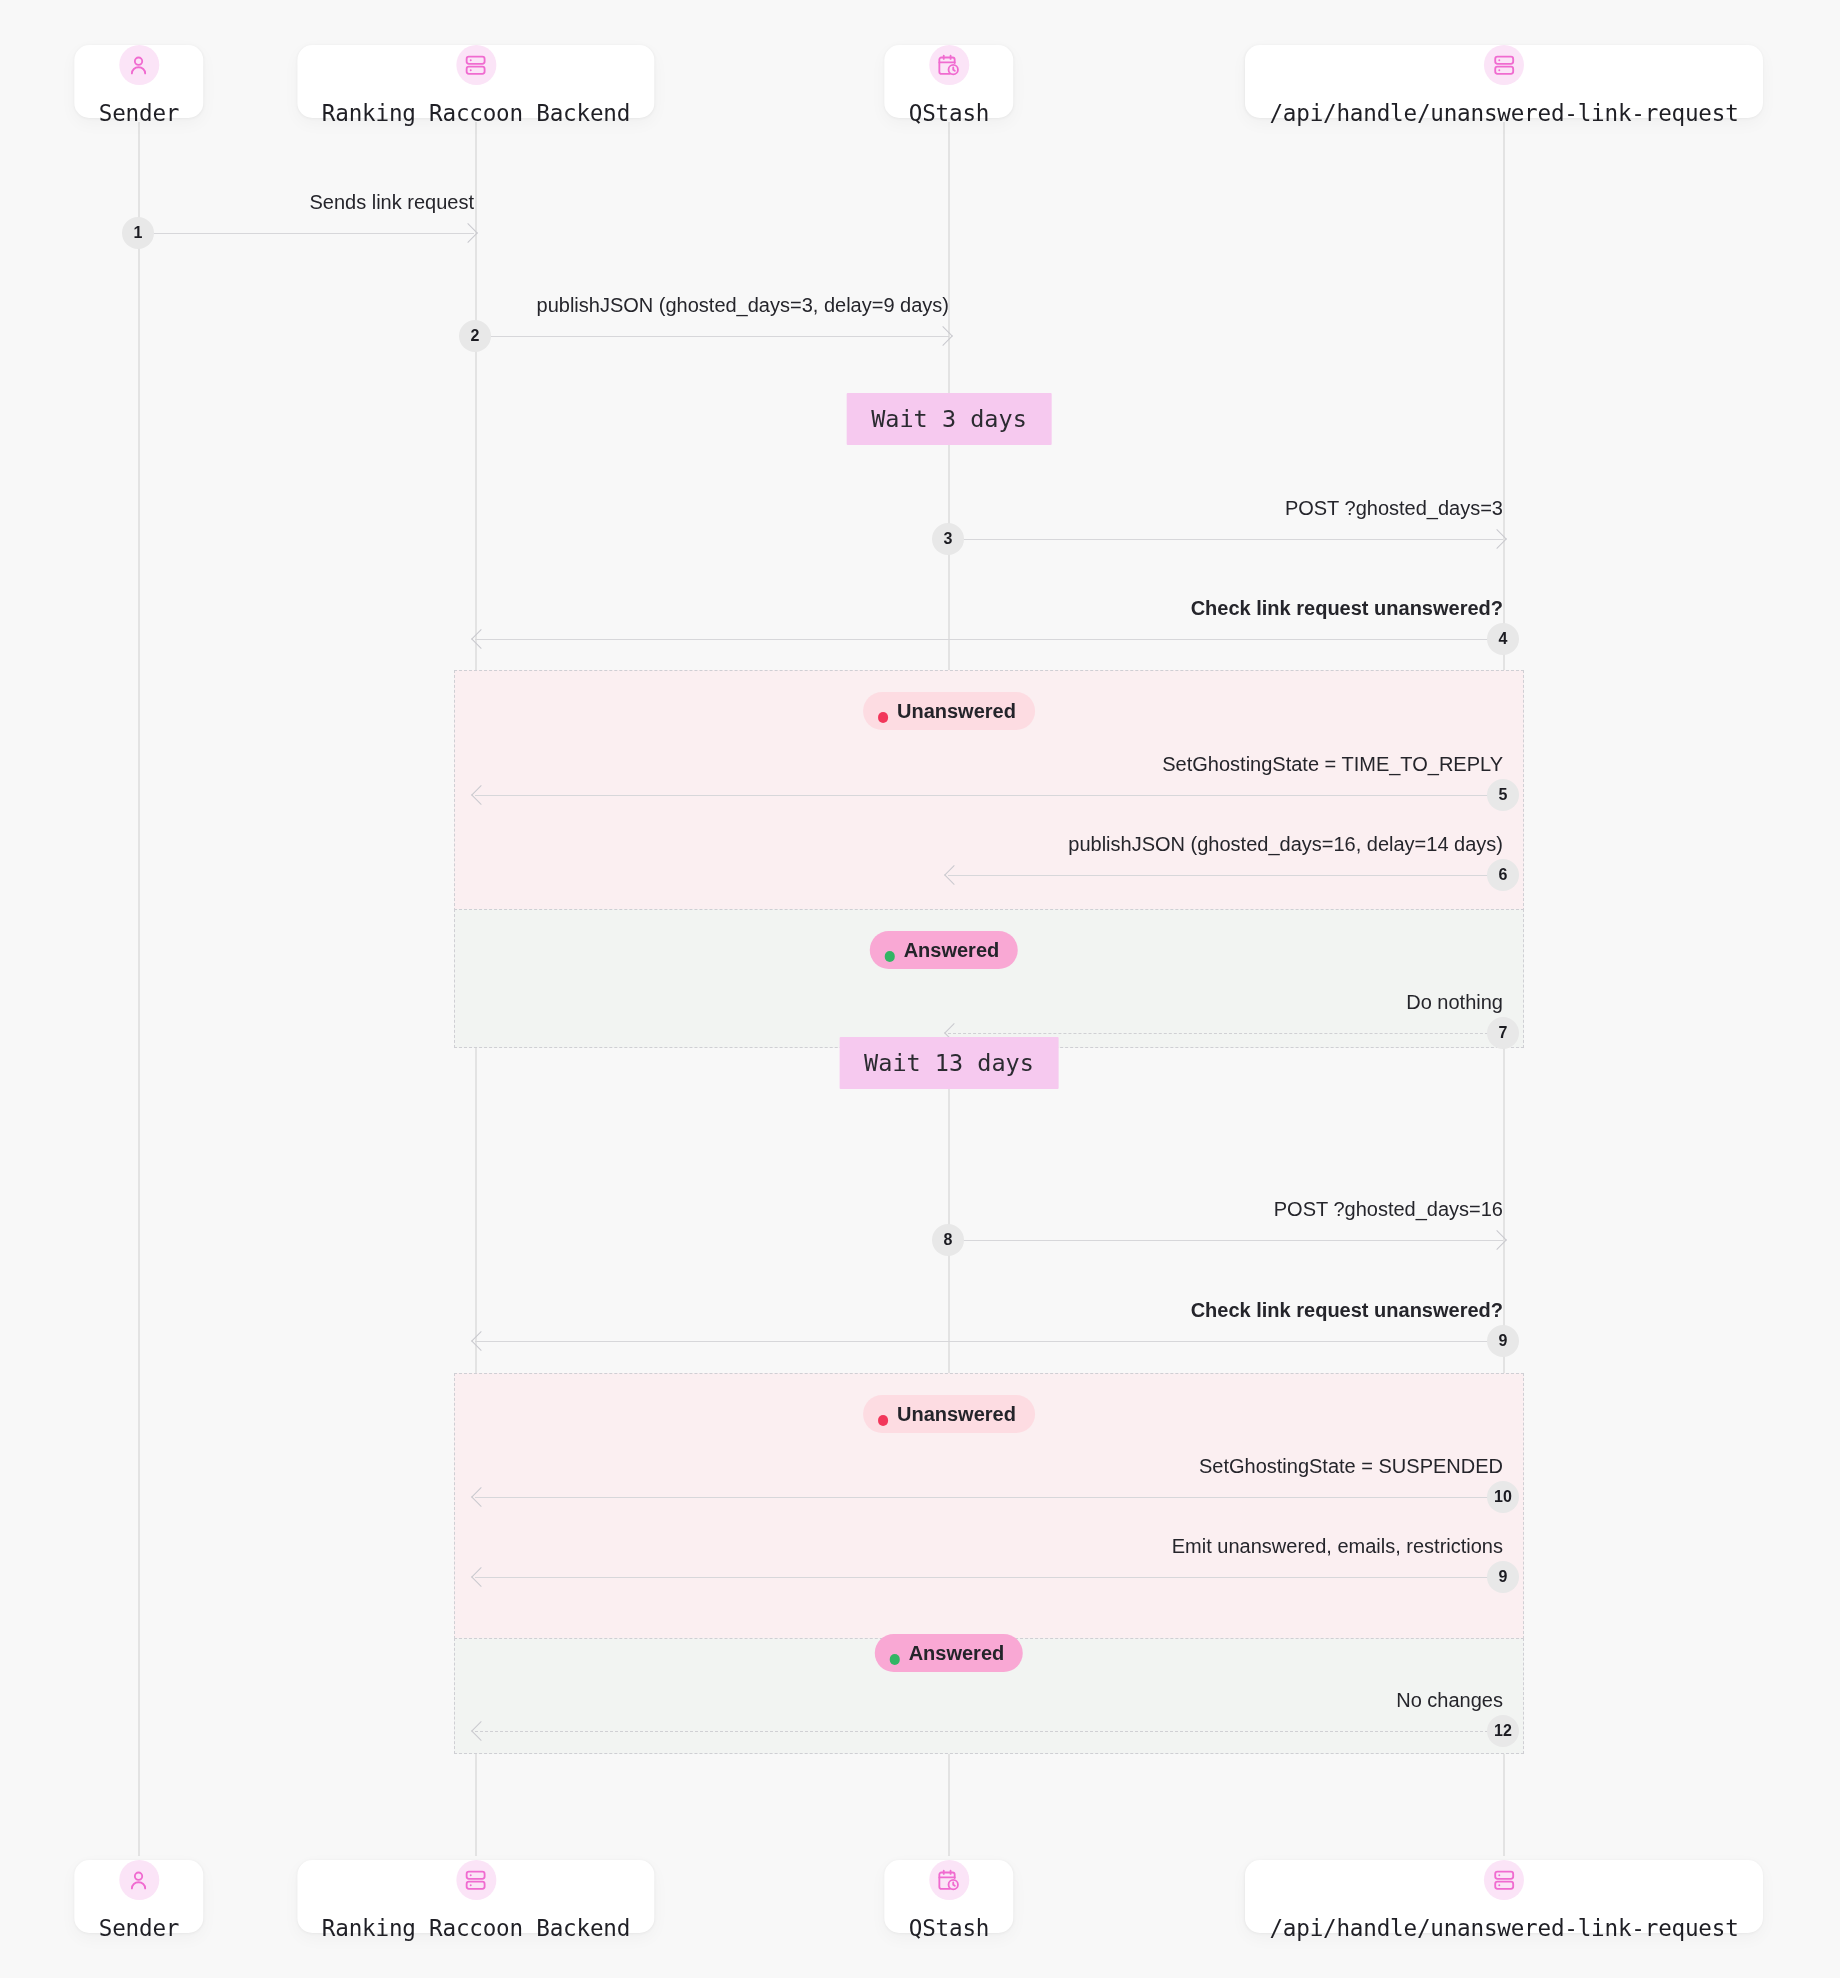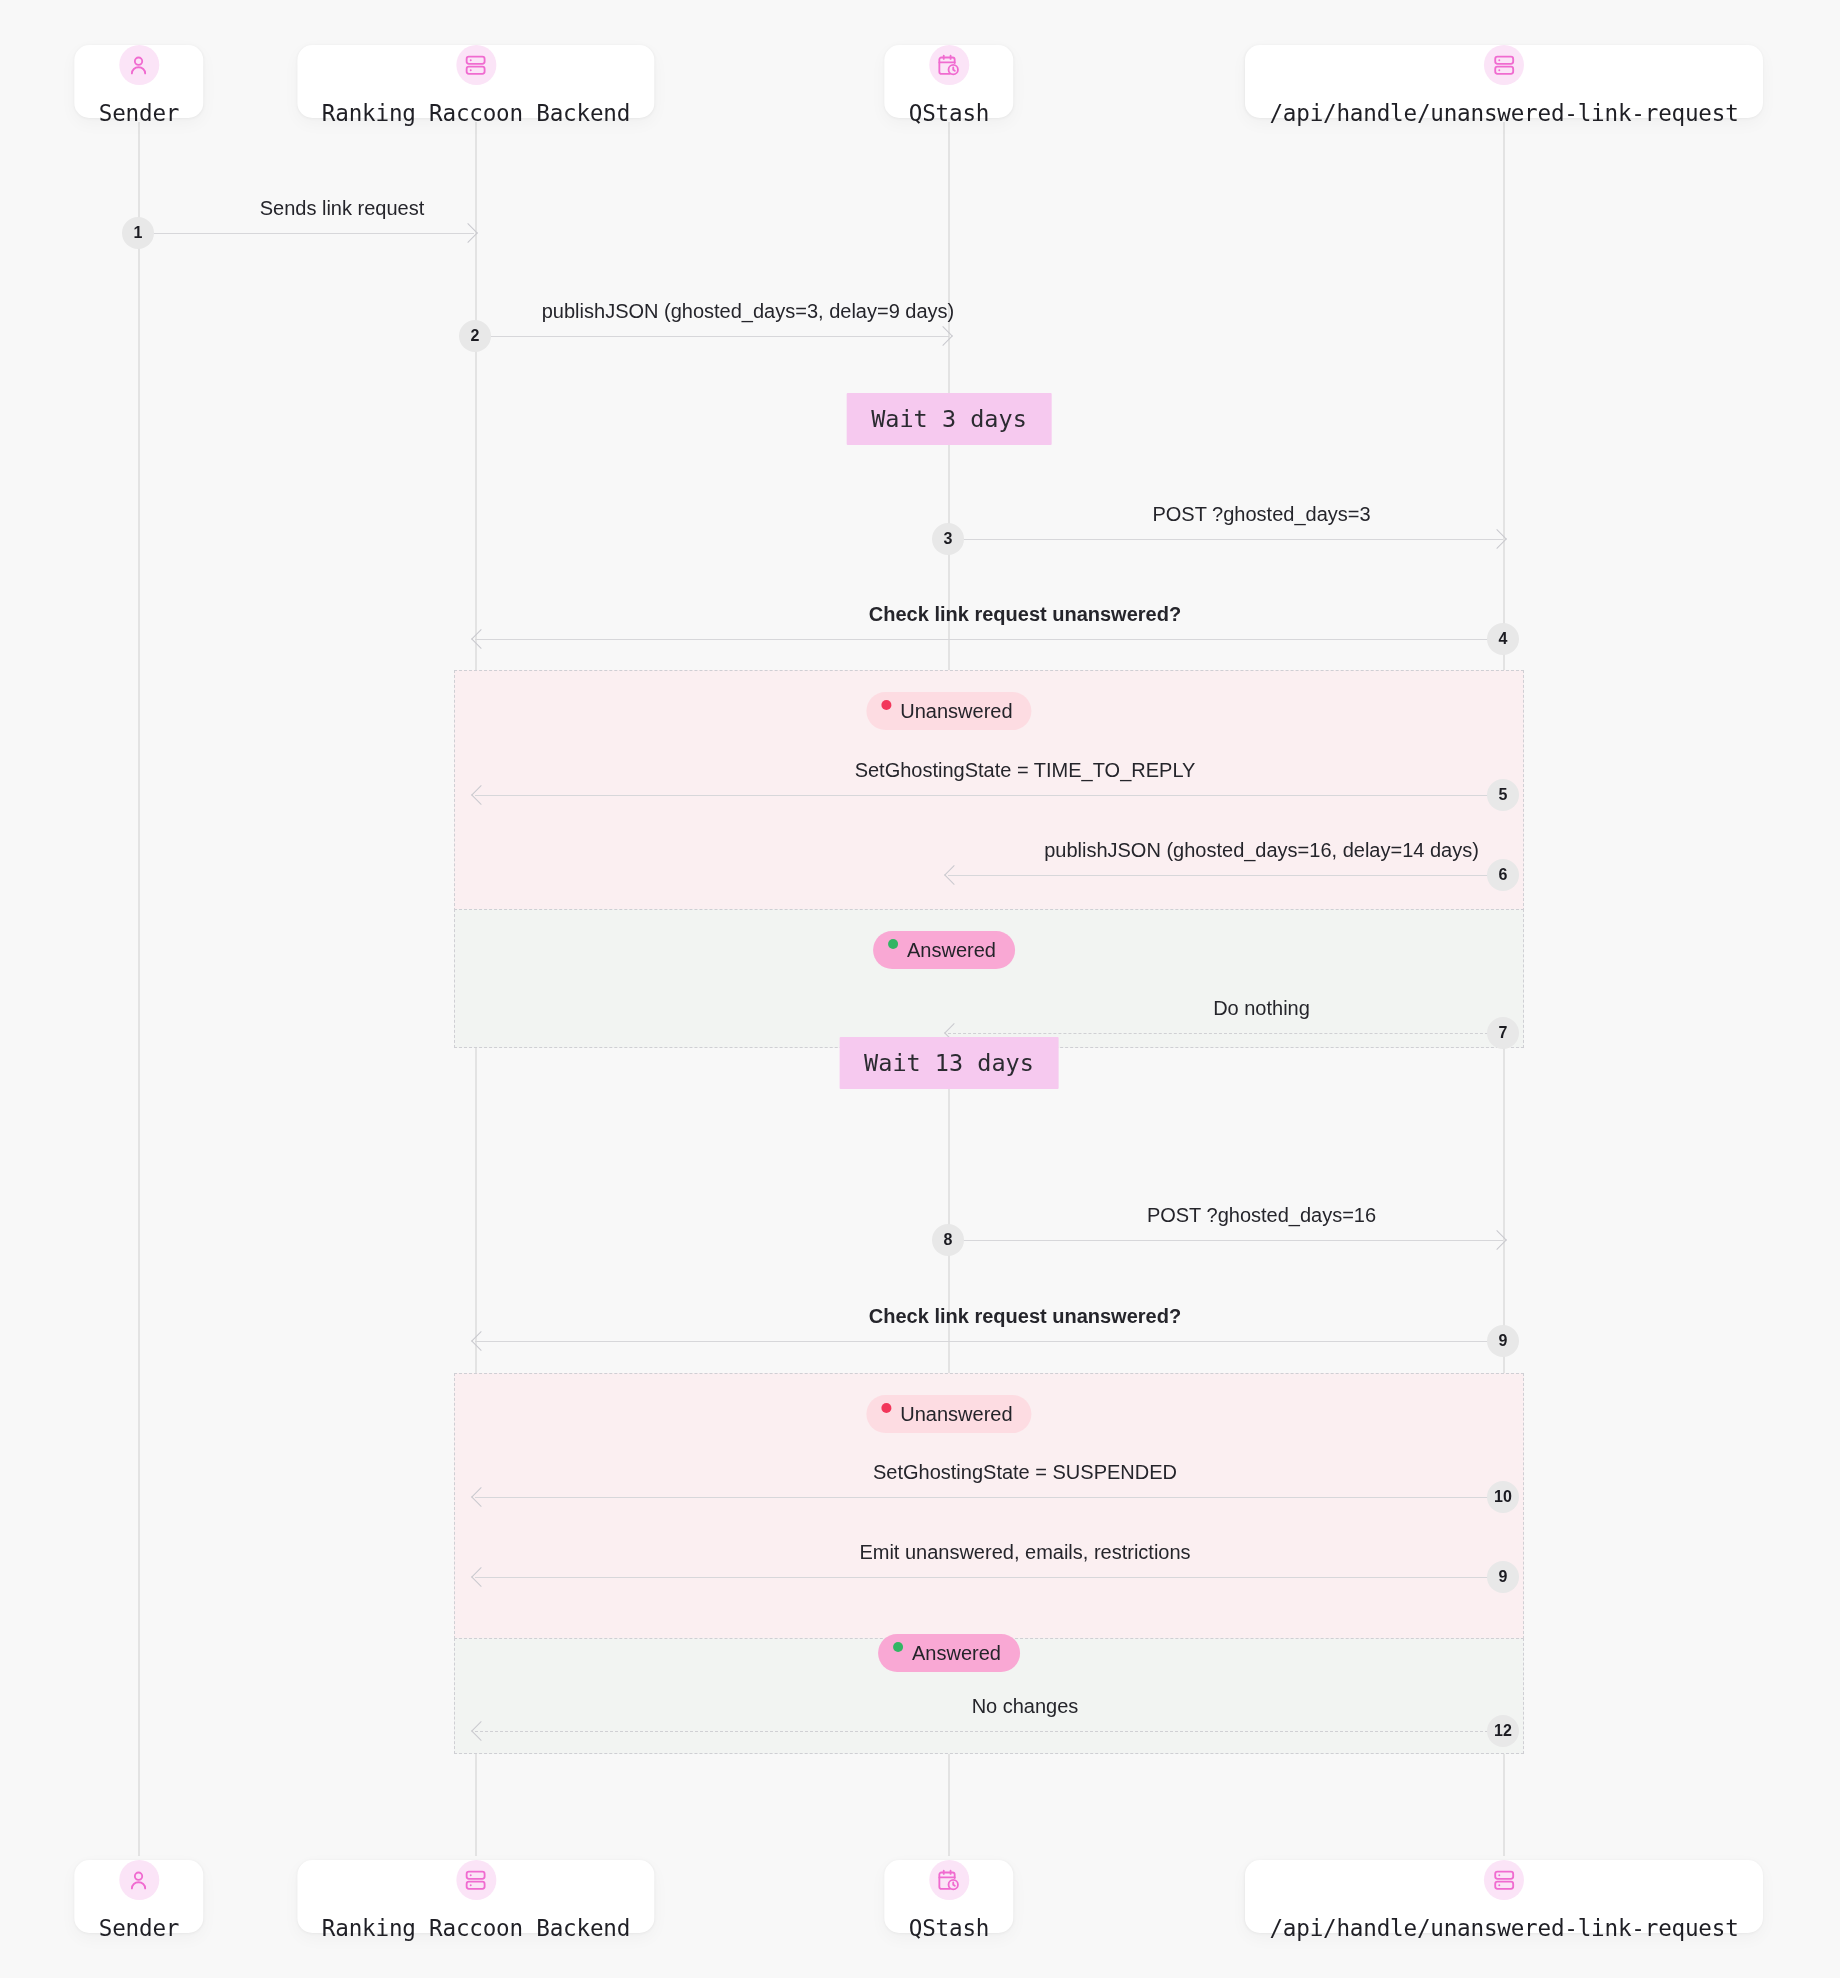--- a/index.html
+++ b/index.html
@@ -87,27 +87,26 @@
     top: -6.6px;
     width: 13px; height: 13px;
     border-top: 1.9px solid #C9C9CE;
     border-right: 1.9px solid #C9C9CE;
   }
   .msg.ltr .head { right: -0.9px; transform: rotate(45deg); }
   .msg.rtl .head { left: -0.9px;  transform: rotate(-135deg); }
 
   .msg .mlabel {
     position: absolute;
-    bottom: 13px;
+    bottom: 19px;
     width: 100%;
-    text-align: center;
+    text-align: right;
     font-size: 20px;
     color: #25252B;
     white-space: nowrap;
-    padding-left: 36px;
   }
   .msg .mlabel.bold { font-weight: 700; }
 
   .seq {
     position: absolute;
     top: -16px;
     width: 32px; height: 32px;
     border-radius: 50%;
     background: #E8E8E8;
     color: #1C1C22;
@@ -148,23 +147,24 @@
   .altseg.pos { background: #F2F4F2; border-top: 1.9px dashed #CFCFD4; }
 
   
   .badge {
     position: absolute;
     transform: translateX(-50%);
     border-radius: 19px;
     padding: 7.5px 19px 7.5px 15px;
     font-size: 20px;
     display: flex;
-    align-items: flex-start;
+    align-items: flex-end;
     gap: 8.5px;
     white-space: nowrap;
+    font-weight: bold;
   }
   .badge .dot { width: 10.4px; height: 10.4px; border-radius: 50%; flex:0 0 auto; }
   .badge.neg { background: #FDDCE2; color: #24242A; }
   .badge.neg .dot { background: #F2365A; }
   .badge.pos { background: #f9a8d4; color: #24242A; }
   .badge.pos .dot { background: #32B564; }
 </style>
 </head>
 <body>
 

